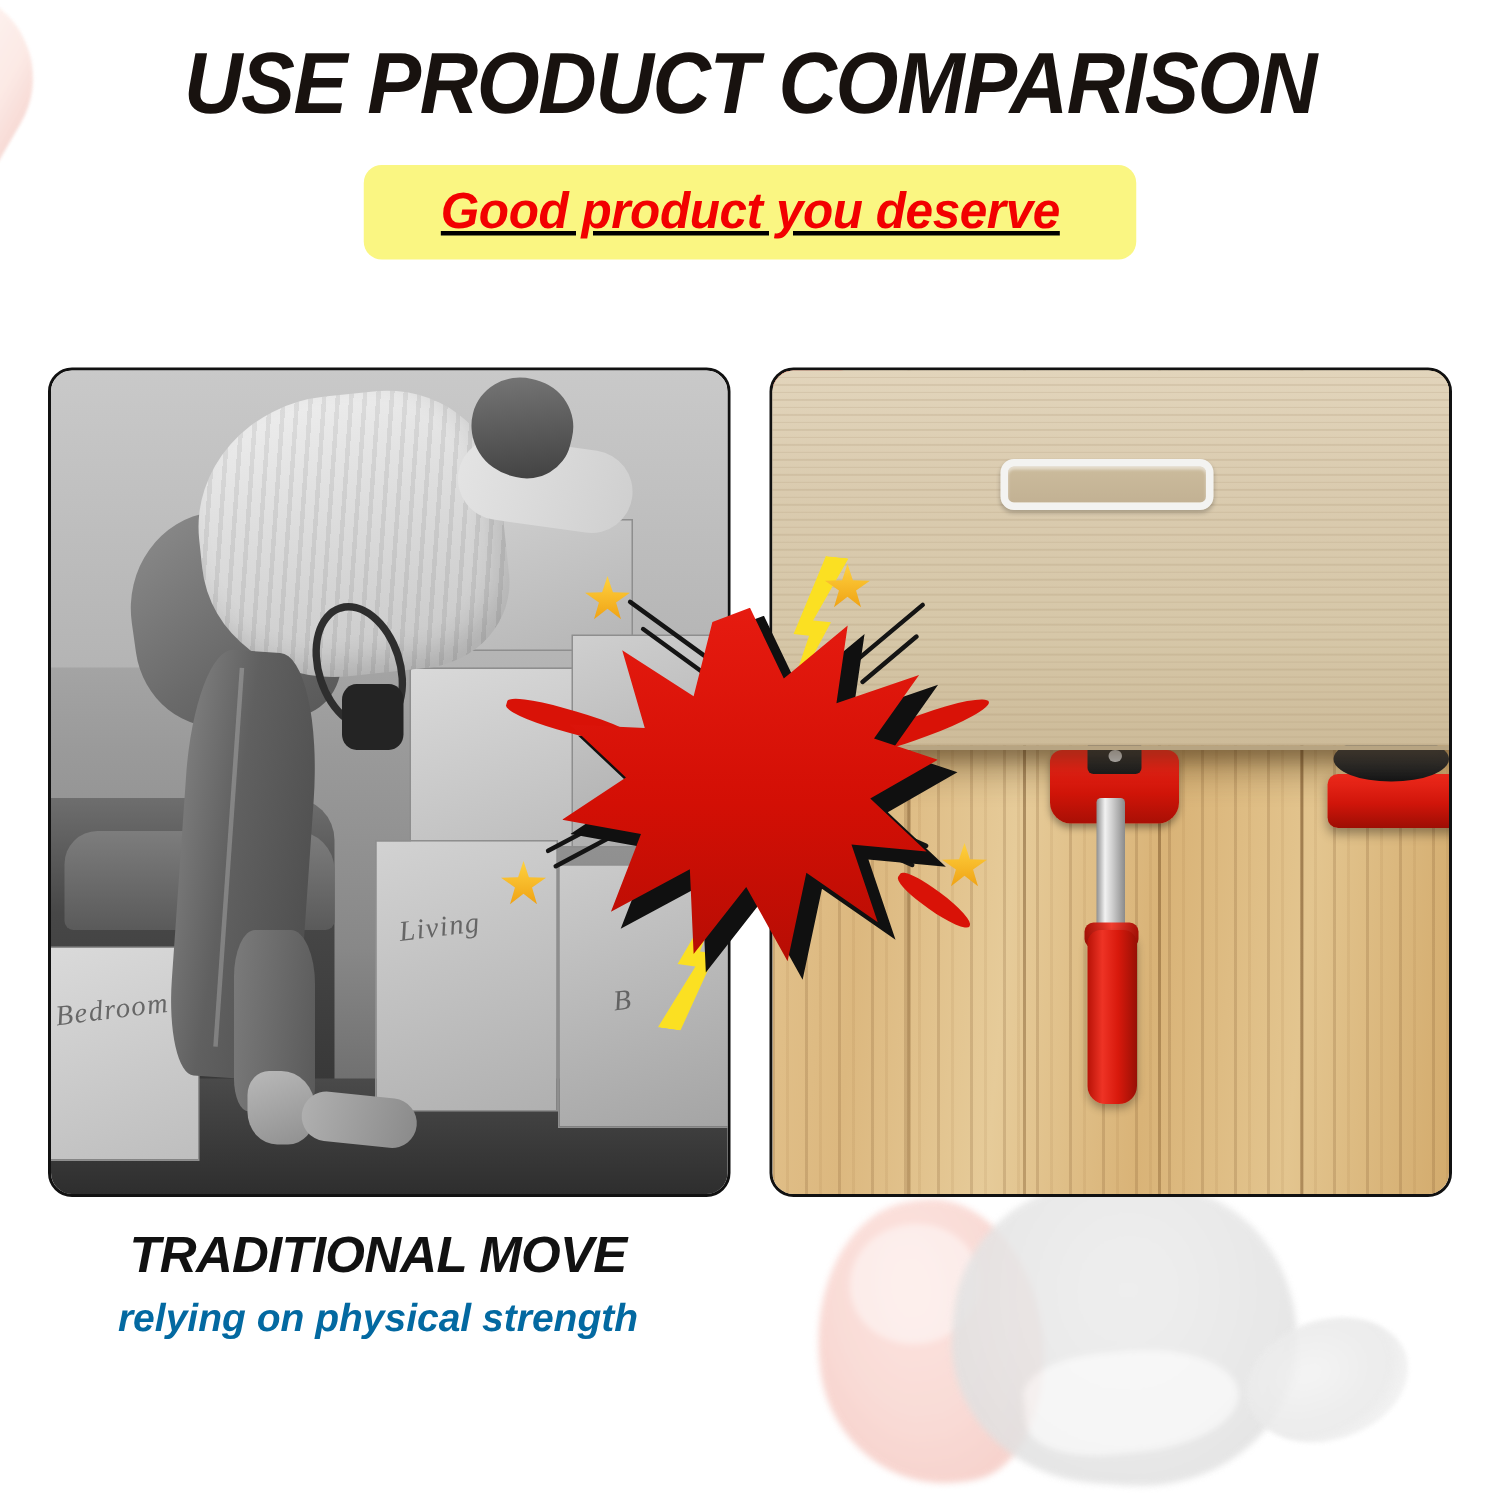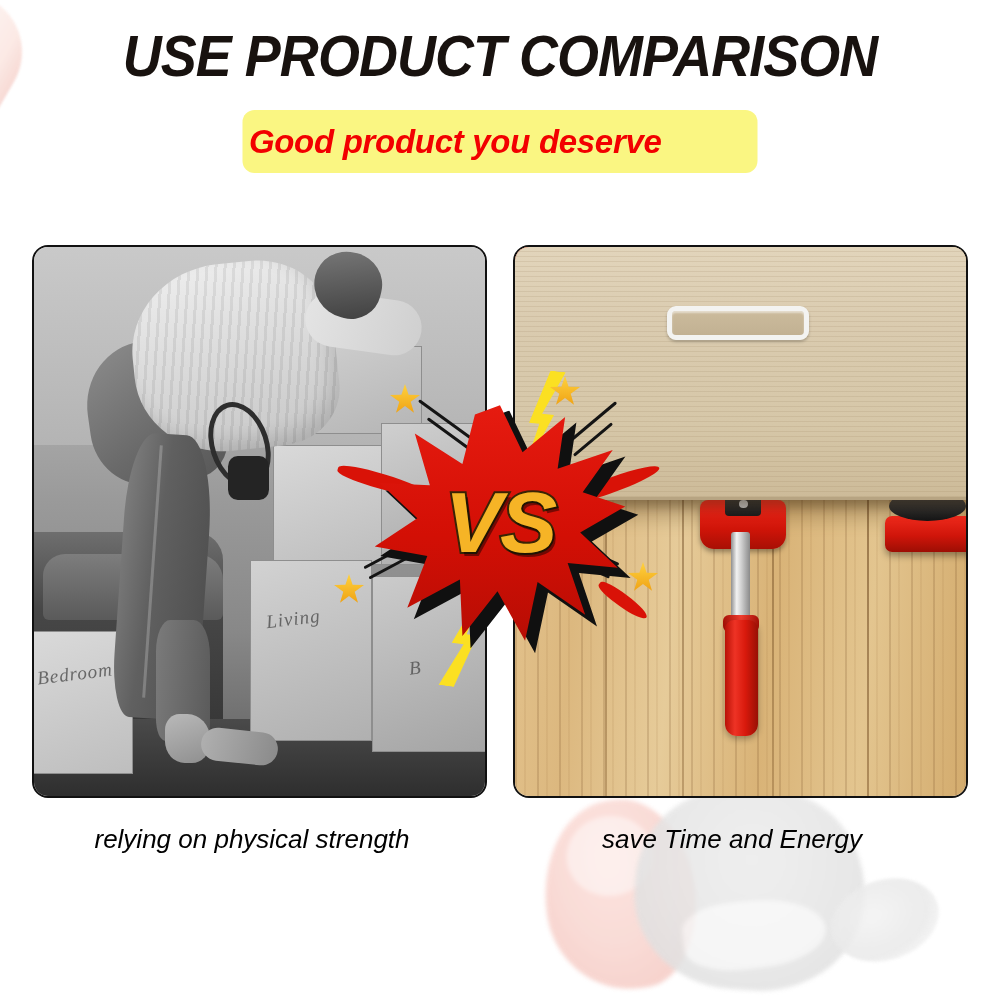--- a/index.html
+++ b/index.html
@@ -59,21 +59,21 @@
     letter-spacing:-1px;
     color:#18120f;
     white-space:nowrap;
     transform:scaleX(.93); transform-origin:center top;
   }
   #subtitle-banner {
     position:absolute; top:110px; left:50%; transform:translateX(-50%);
     width:515px; height:63px;
     background:#faf682;
     border-radius:12px;
-    display:flex; align-items:center; 
+    display:flex; align-items:center; justify-content:center;text-decoration:underline;
   }
   #subtitle-text {
     font-size:34px; font-weight:bold; font-style:italic;
     color:#f20000; letter-spacing:-.3px; white-space:nowrap;
     transform:scaleX(.97);
   }
 
   
   .panel {
     position:absolute; top:245px; width:455px; height:553px;
@@ -253,22 +253,22 @@
 
   
   .caption { position:absolute; top:818px; width:420px; text-align:center; }
   #caption-left  { left:42px; }
   #caption-right { left:522px; }
   .caption-title {
     font-size:34px; font-weight:bold; font-style:italic;
     color:#111; letter-spacing:-.5px; white-space:nowrap;
   }
   .caption-sub {
-    font-size:26px; font-style:italic; color:#000000;
-    line-height:1.16; margin-top:6px;
+    font-size:26px; font-style:italic; color:#0369a1;
+    line-height:1.16; margin-top:6px;font-weight:bold;
   }
 </style>
 </head>
 <body>
 
 <div class="wm" id="wm-handle-top"></div>
 <div class="wm" id="wm-roller-pink"></div>
 <div class="wm" id="wm-roller-gray"></div>
 <div class="wm" id="wm-roller-gray-wheel"></div>
 
@@ -352,27 +352,26 @@
   <div class="streak" style="left:40px; top:196px; width:54px; transform:rotate(-28deg);"></div>
   <div class="streak" style="left:222px; top:180px; width:74px; transform:rotate(24deg);"></div>
   <div class="streak" style="left:228px; top:196px; width:58px; transform:rotate(24deg);"></div>
 
   <div class="speedline" id="speed-l"></div>
   <div class="speedline" id="speed-r"></div>
   <div class="speedline" id="speed-b"></div>
 
   <div id="vs-shadow"></div>
   <div id="vs-star"></div>
-  <div id="vs-text">VS</div>
 
   <div class="spark-star" id="spark-tl"></div>
   <div class="spark-star" id="spark-tr"></div>
   <div class="spark-star" id="spark-bl"></div>
   <div class="spark-star" id="spark-br"></div>
 </div>
 
 <div class="caption" id="caption-left">
+  <div class="caption-title">TRADITIONAL MOVE</div>
   <div class="caption-sub">relying on physical strength</div>
 </div>
 
 <div class="caption" id="caption-right">
-  <div class="caption-sub">save Time and Energy</div>
 </div>
 
 </body></html>

